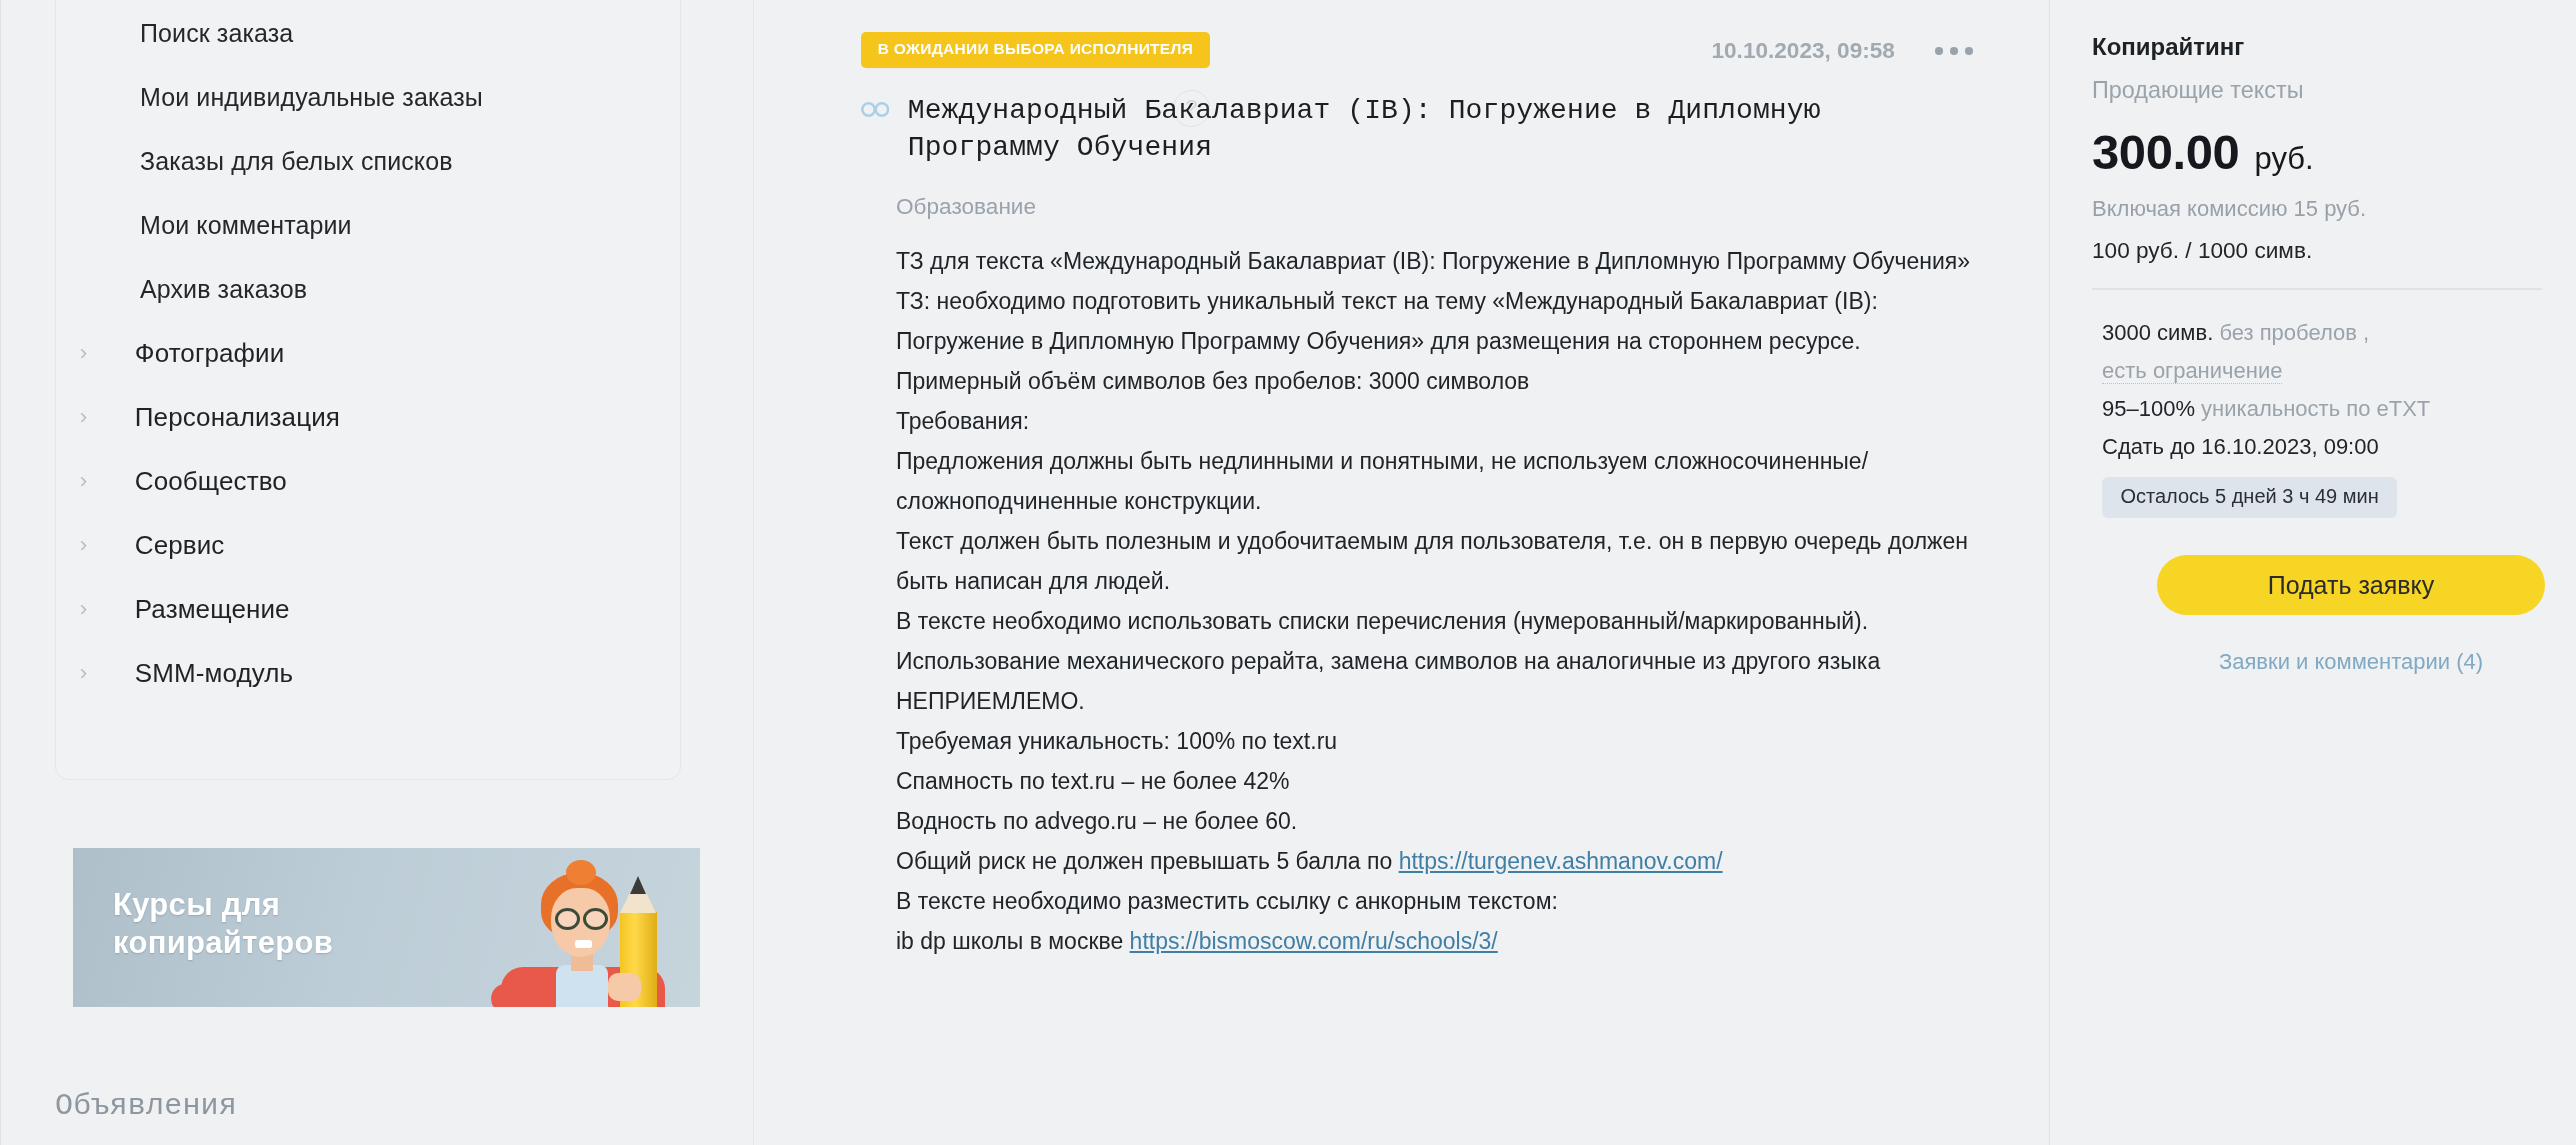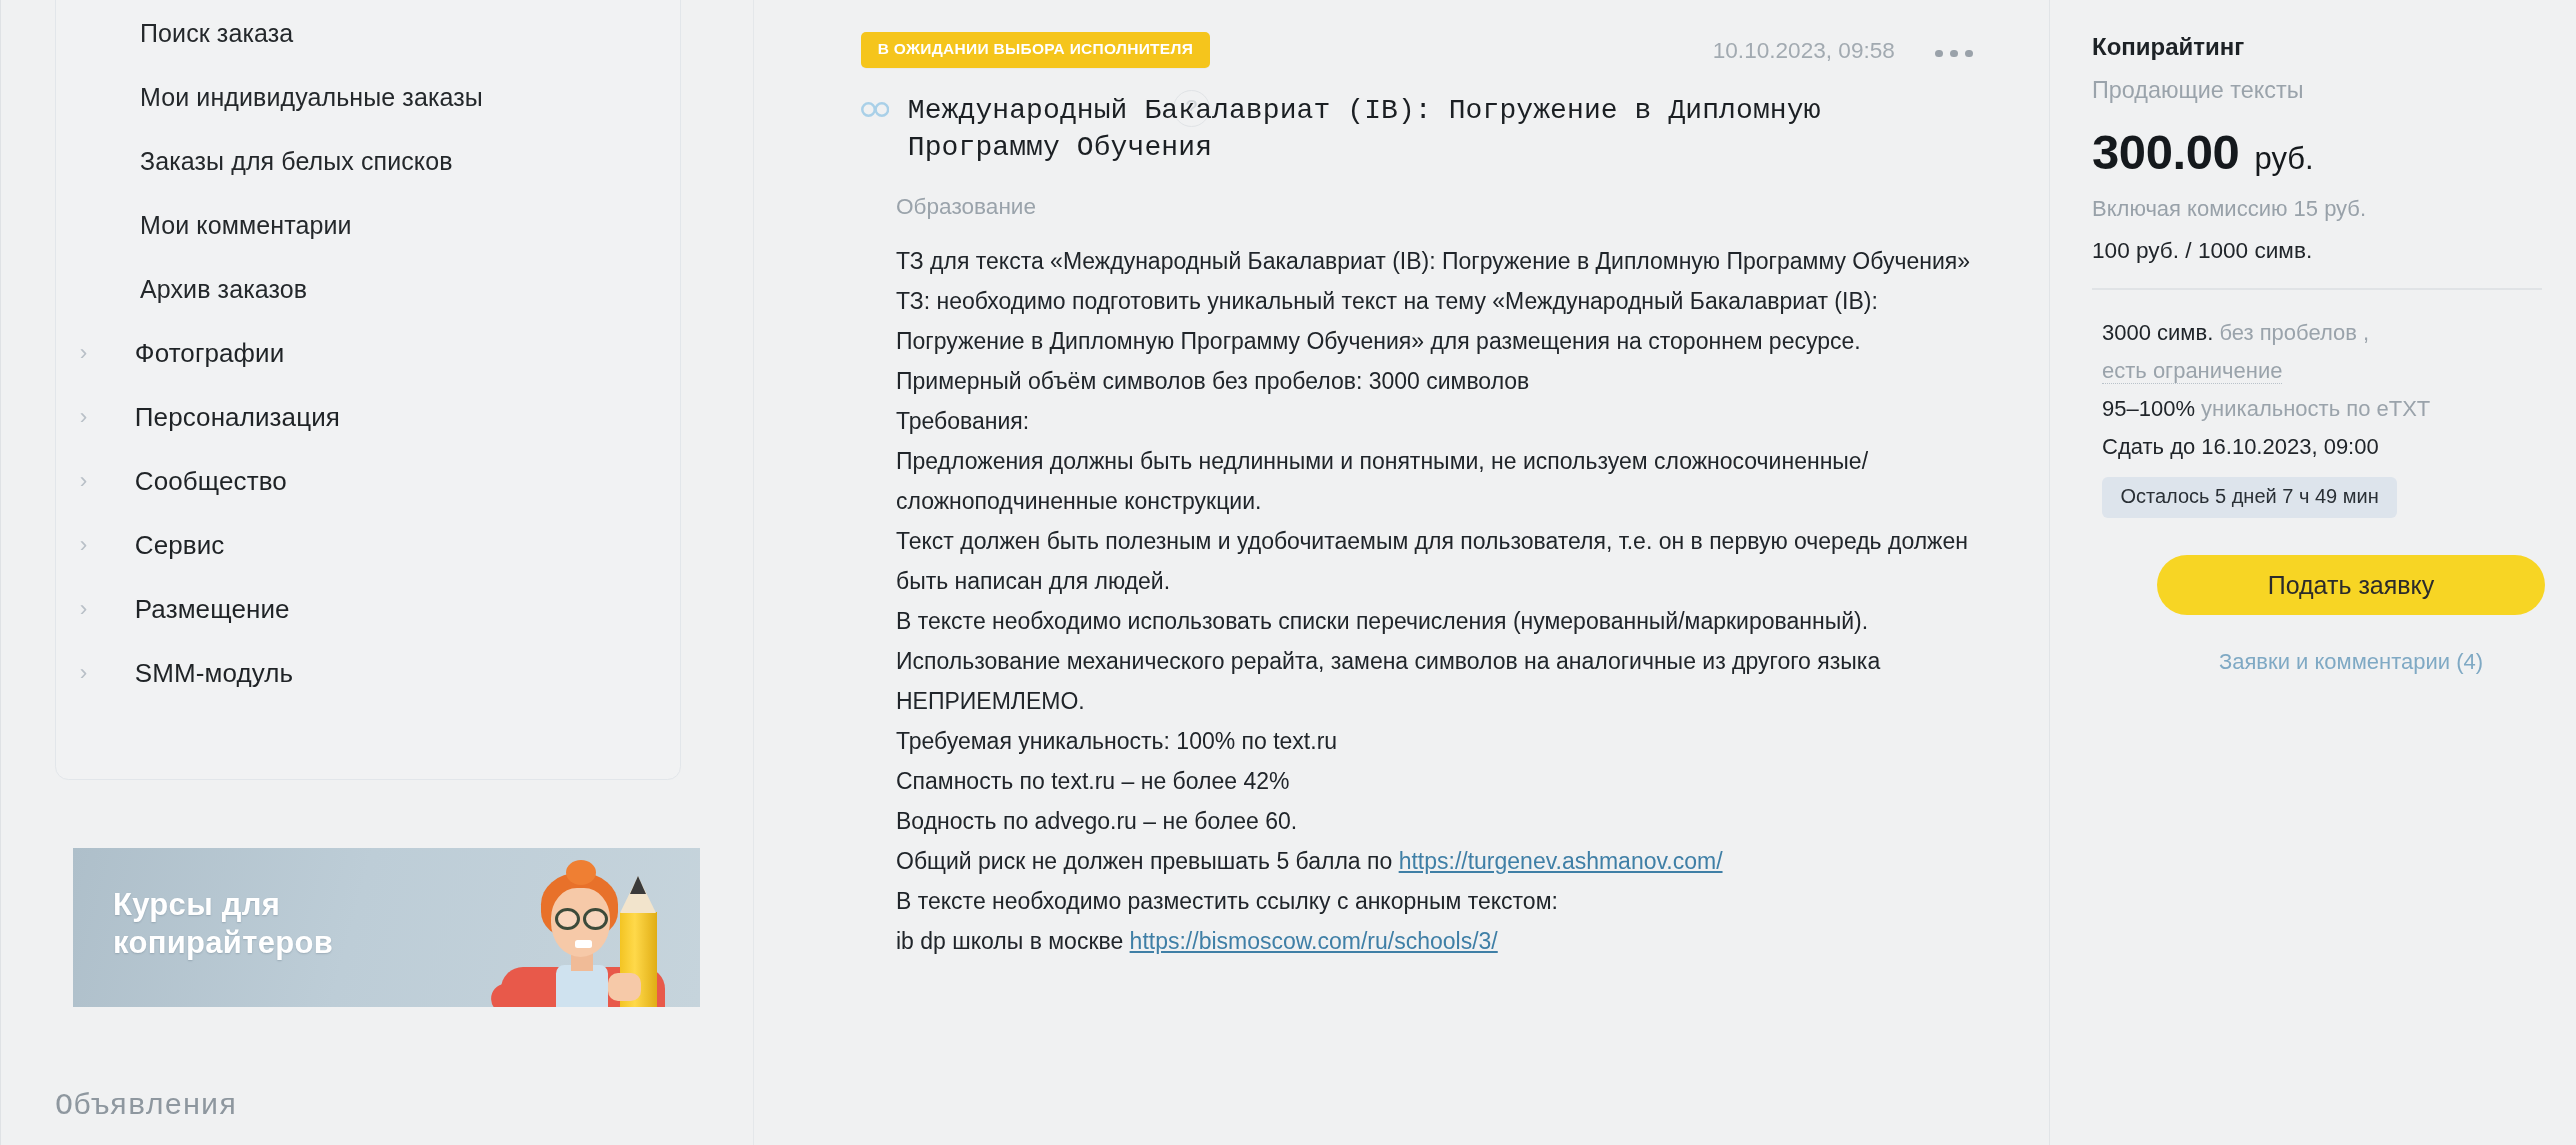--- a/index.html
+++ b/index.html
@@ -119,21 +119,21 @@
     box-shadow: 0 0.8px 0 rgba(0,0,0,0.03);
   }
   #help-icon {
     width: 37px; height: 37px; border-radius: 50%;
     border: 1.7px solid #e0e3e6; color: #d3d7db;
     font-size: 22px; display: flex; align-items: center; justify-content: center;
     cursor: pointer;
   }
   #time-row {
     position: absolute; right: 74px; top: 38px;
-    display: flex; align-items: flex-end; gap: 37px;
+    display: flex; align-items: center; gap: 37px; font-weight: bold;
   }
   #order-time { font-size: 22.6px; color: #a2aab1; white-space: nowrap; }
   #more-menu { display: flex; gap: 7.5px; cursor: pointer; padding: 6.7px 3.3px; }
   #more-menu i { width: 7.5px; height: 7.5px; border-radius: 50%; background: #9aa2aa; display: block; }
 
   #title-wrap {
     position: absolute; left: 107px; top: 92px;
     width: 1054px;
     display: flex; align-items: flex-start; gap: 18.4px; font-family: Liberation Mono, monospace;
   }
@@ -362,20 +362,20 @@
       <div class="spec-line">
         <span class="muted dotted">есть ограничение</span>
       </div>
       <div class="spec-line">
         <span>95–100%</span>
         <span class="muted">уникальность по eTXT</span>
       </div>
       <div class="spec-line">Сдать до 16.10.2023, 09:00</div>
     </div>
 
-    <div id="countdown">Осталось 5 дней 7 ч 49 мин</div>
+    <div id="countdown">Осталось 5 дней 3 ч 49 мин</div>
 
     <button id="apply-btn">Подать заявку</button>
     <div id="bids-link">Заявки и комментарии (4)</div>
   </div>
 
 </div>
 
 
 </body></html>

